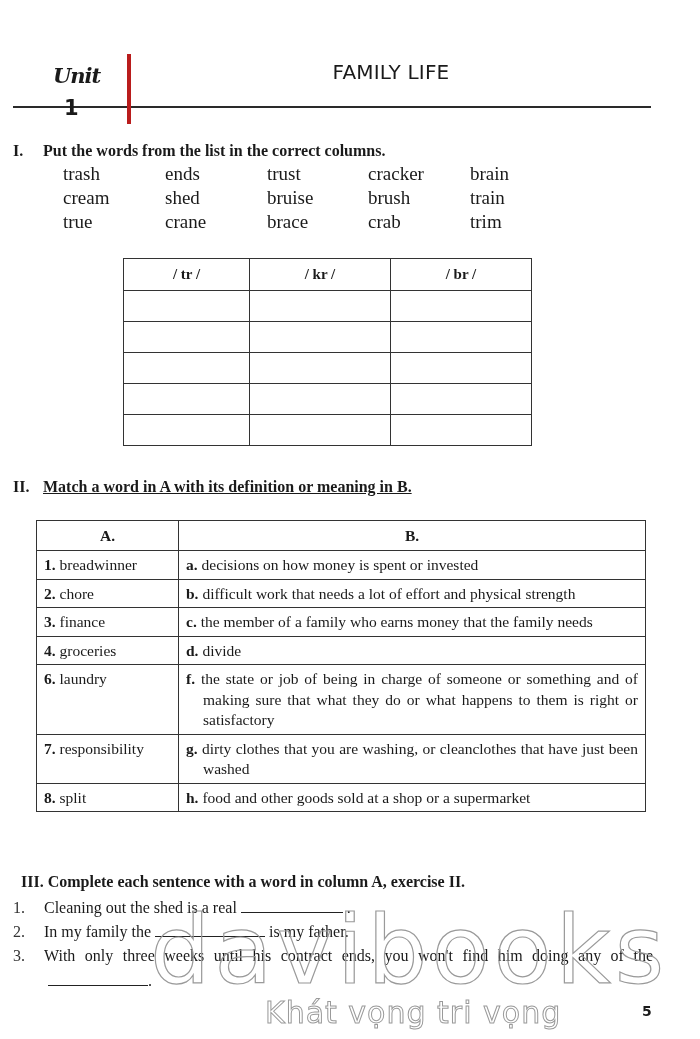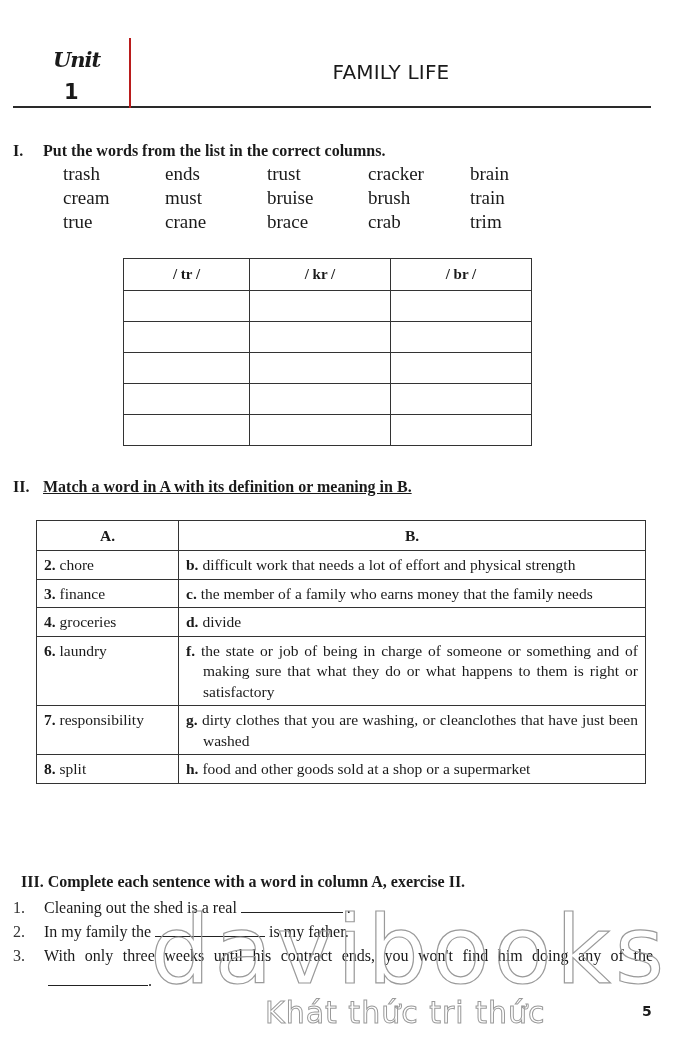--- a/index.html
+++ b/index.html
@@ -1,21 +1,21 @@
 <!DOCTYPE html>
 <html><head>
   <meta charset="utf-8">
   <style>
     * { box-sizing: border-box; margin: 0; padding: 0; }
     html, body { width: 700px; height: 1039px; background: #ffffff; overflow: hidden; }
     body { position: relative; font-family: "Liberation Serif", serif; color: #1a1a1a; }
 
     
     .unit-header { position: absolute; left: 13px; top: 38px; width: 638px; height: 70px; border-bottom: 2.5px solid #2a2a2a; }
-    .unit-box { position: absolute; left: 0; top: 0; width: 118px; height: 70px; border-right: 2px solid #b91c1c; }
+    .unit-box { position: absolute; left: 0; top: 16px; width: 118px; height: 70px; border-right: 4px solid #b91c1c; }
     .unit-label { position: absolute; left: 40px; top: 9px; font-family: "DejaVu Serif", serif; font-style: italic; font-weight: bold; font-size: 21px; letter-spacing: -1px; }
     .unit-num { position: absolute; left: 51px; top: 42px; font-family: "DejaVu Sans", sans-serif; font-weight: bold; font-size: 21px; }
     .unit-title { position: absolute; left: 118px; right: 0; top: 22px; text-align: center; font-family: "DejaVu Sans", sans-serif; font-weight: normal; font-size: 20px; letter-spacing: 0.2px; }
 
     
     .sec-head { position: absolute; left: 13px; font-weight: bold; font-size: 16px; }
     .sec-head .num { display: inline-block; }
     #sec1 { top: 142px; }
     #sec1 .num { width: 30px; }
     #sec2 { top: 478px; text-decoration: underline; }
@@ -71,21 +71,21 @@
   <span class="num">I.</span><span>Put the words from the list in the correct columns.</span>
 </div>
 
 <div class="word-grid">
   <span>trash</span>
   <span>ends</span>
   <span>trust</span>
   <span>cracker</span>
   <span>brain</span>
   <span>cream</span>
-  <span>must</span>
+  <span>shed</span>
   <span>bruise</span>
   <span>brush</span>
   <span>train</span>
   <span>true</span>
   <span>crane</span>
   <span>brace</span>
   <span>crab</span>
   <span>trim</span>
 </div>
 
@@ -132,20 +132,26 @@
 
 <table class="match-table">
   <thead>
     <tr>
       <th>A.</th>
       <th>B.</th>
     </tr>
   </thead>
   <tbody>
     <tr>
+      <td class="col-a"><span class="key">1.</span><span> breadwinner</span></td>
+      <td>
+          <span class="hang"><span class="key">a.</span><span> decisions on how money is spent or invested</span></span>
+        </td>
+    </tr>
+    <tr>
       <td class="col-a"><span class="key">2.</span><span> chore</span></td>
       <td>
           <span class="hang"><span class="key">b.</span><span> difficult work that needs a lot of effort and physical strength</span></span>
         </td>
     </tr>
     <tr>
       <td class="col-a"><span class="key">3.</span><span> finance</span></td>
       <td>
           <span class="hang"><span class="key">c.</span><span> the member of a family who earns money that the family needs</span></span>
         </td>
@@ -193,15 +199,15 @@
   <div class="sentence justify">
     <span class="snum">3.</span>
     <span>With only three weeks until his contract ends, you won't find him doing any of the</span>
   </div>
   <div class="cont">
     <span class="blank" style="width:100px"></span><span>.</span>
   </div>
 </div>
 
 <div class="wm-main">davibooks</div>
-<div class="wm-sub">Khát thức tri thức</div>
+<div class="wm-sub">Khát vọng tri vọng</div>
 
 <div class="page-num">5</div>
 
 </body></html>

